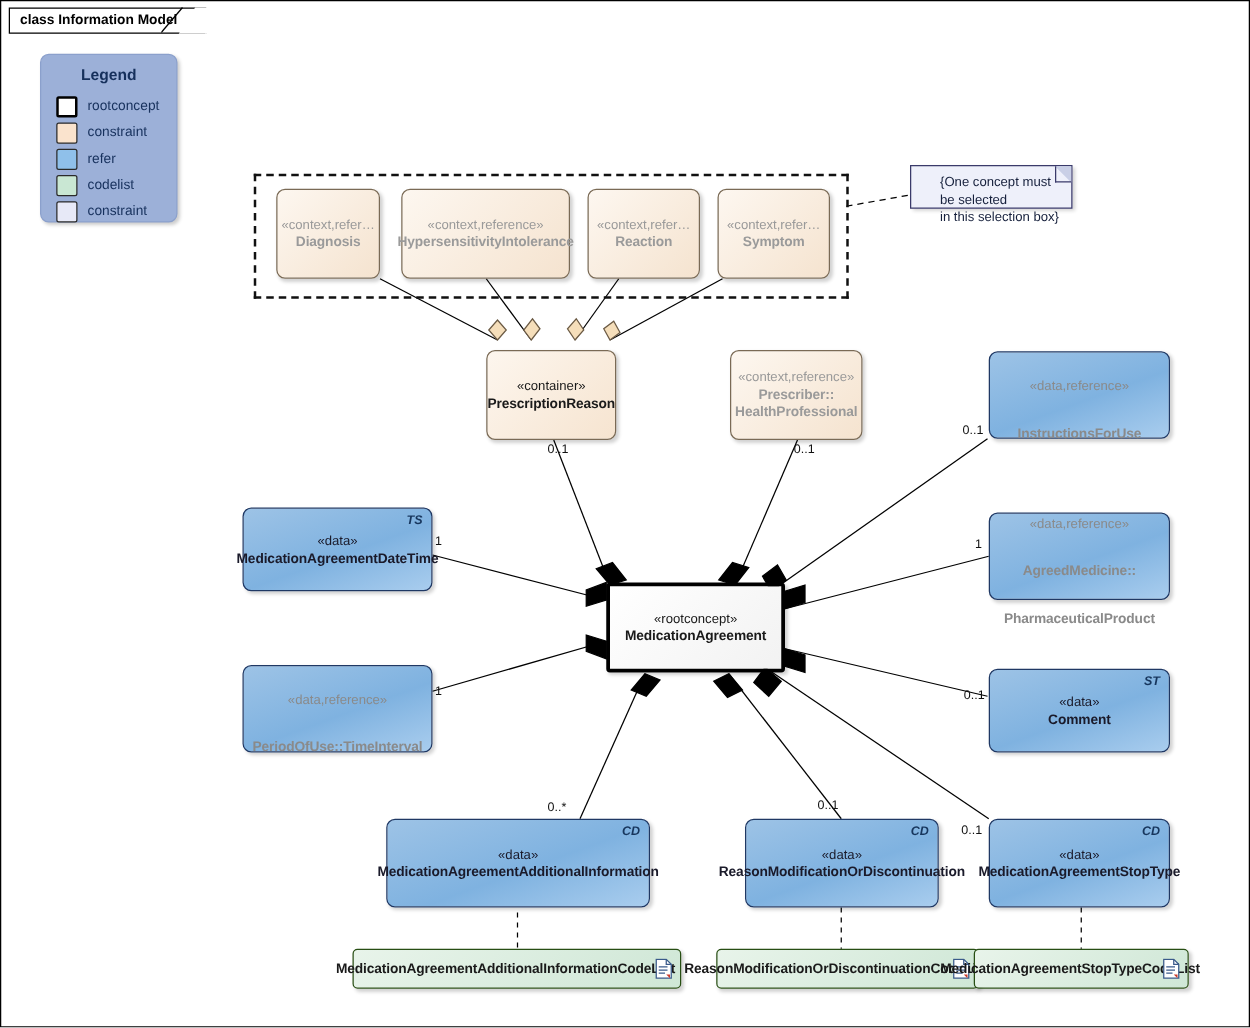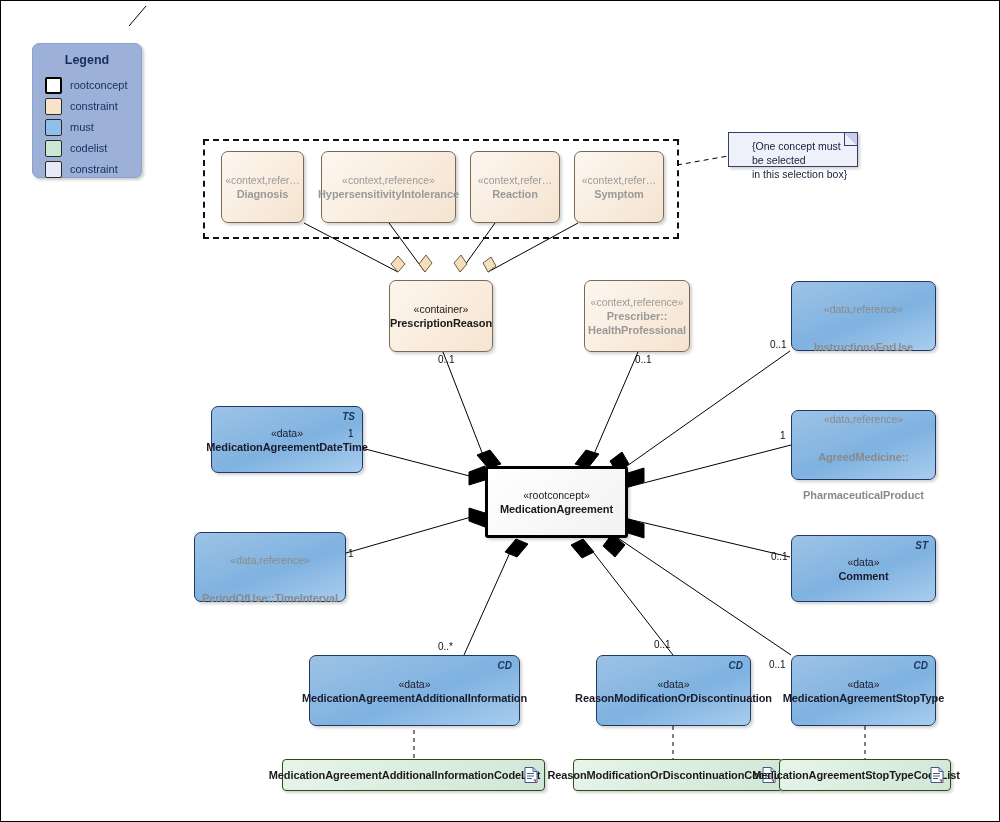--- a/index.html
+++ b/index.html
@@ -253,20 +253,23 @@
     color: #111;
     z-index: 5;
     white-space: nowrap;
   }
 </style>
 </head>
 <body>
 
 <div id="canvas">
 
+  <div class="frame-tab">
+    <span class="tab-text">class Information Model</span>
+  </div>
   <svg class="frame-diag">
     <line x1="0" y1="21" x2="17" y2="1" stroke="#000" stroke-width="1"></line>
   </svg>
 
   <svg id="links">
     <defs></defs>
 
     <g stroke="#000" stroke-width="1" fill="none">
       <line x1="303" y1="222" x2="397" y2="271"></line>
     </g>
@@ -365,21 +368,21 @@
       <div class="legend-row">
         <span class="swatch sw-rootconcept"></span>
         <span class="legend-label">rootconcept</span>
       </div>
       <div class="legend-row">
         <span class="swatch sw-container"></span>
         <span class="legend-label">constraint</span>
       </div>
       <div class="legend-row">
         <span class="swatch sw-data"></span>
-        <span class="legend-label">must</span>
+        <span class="legend-label">refer</span>
       </div>
       <div class="legend-row">
         <span class="swatch sw-codelist"></span>
         <span class="legend-label">codelist</span>
       </div>
       <div class="legend-row">
         <span class="swatch sw-constraint"></span>
         <span class="legend-label">constraint</span>
       </div>
     </div>
@@ -440,21 +443,21 @@
     <div class="nname">AgreedMedicine::</div>
     <div class="nname">PharmaceuticalProduct</div>
   </div>
 
   <div class="node n-data" style="left:790px; top:534px; width:145px; height:67px;">
     <span class="type-marker">ST</span>
     <div class="stereo">«data»</div>
     <div class="nname">Comment</div>
   </div>
 
-  <div class="node n-data" style="left:210px; top:405px; width:152px; height:67px;">
+  <div class="node n-data" style="left:193px; top:405px; width:152px; height:67px;">
     <span class="type-marker">TS</span>
     <div class="stereo">«data»</div>
     <div class="nname">MedicationAgreementDateTime</div>
   </div>
 
   <div class="node n-dataref" style="left:193px; top:531px; width:152px; height:70px;">
     <div class="stereo">«data,reference»</div>
     <div class="nname">PeriodOfUse::TimeInterval</div>
   </div>
 

